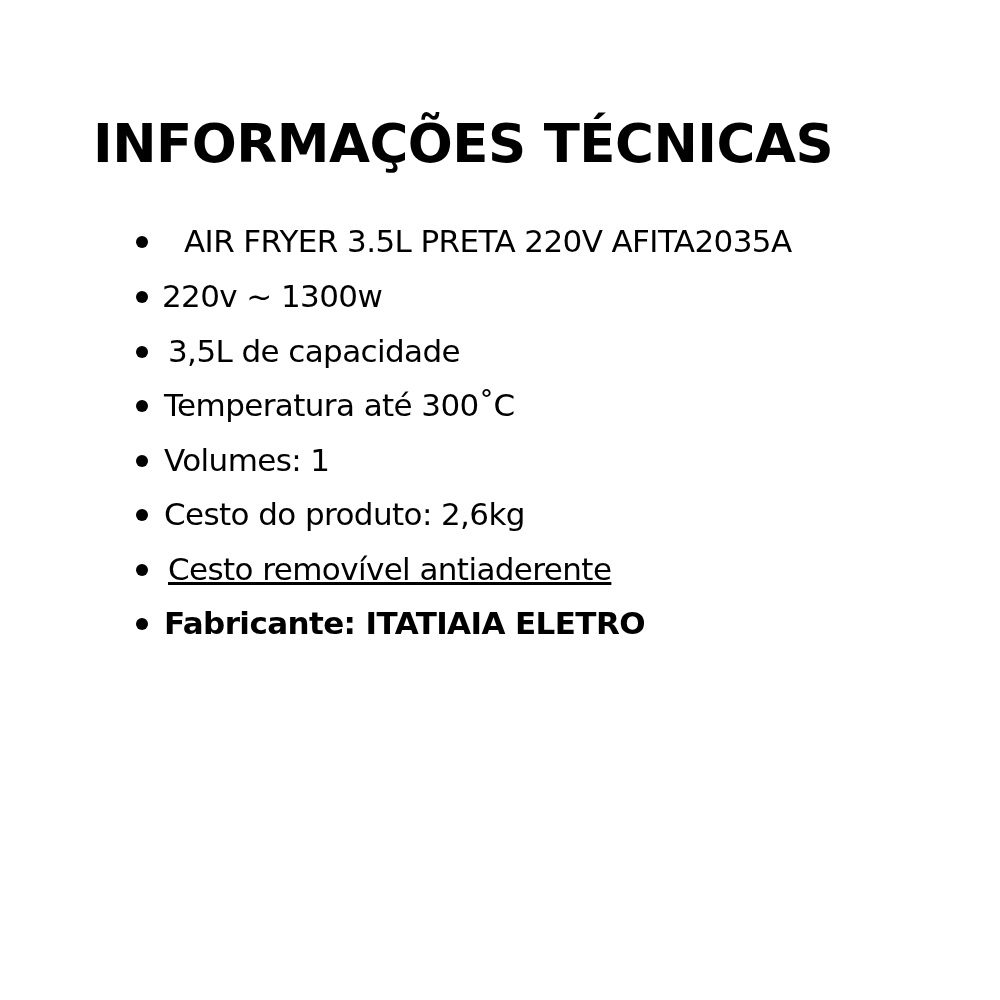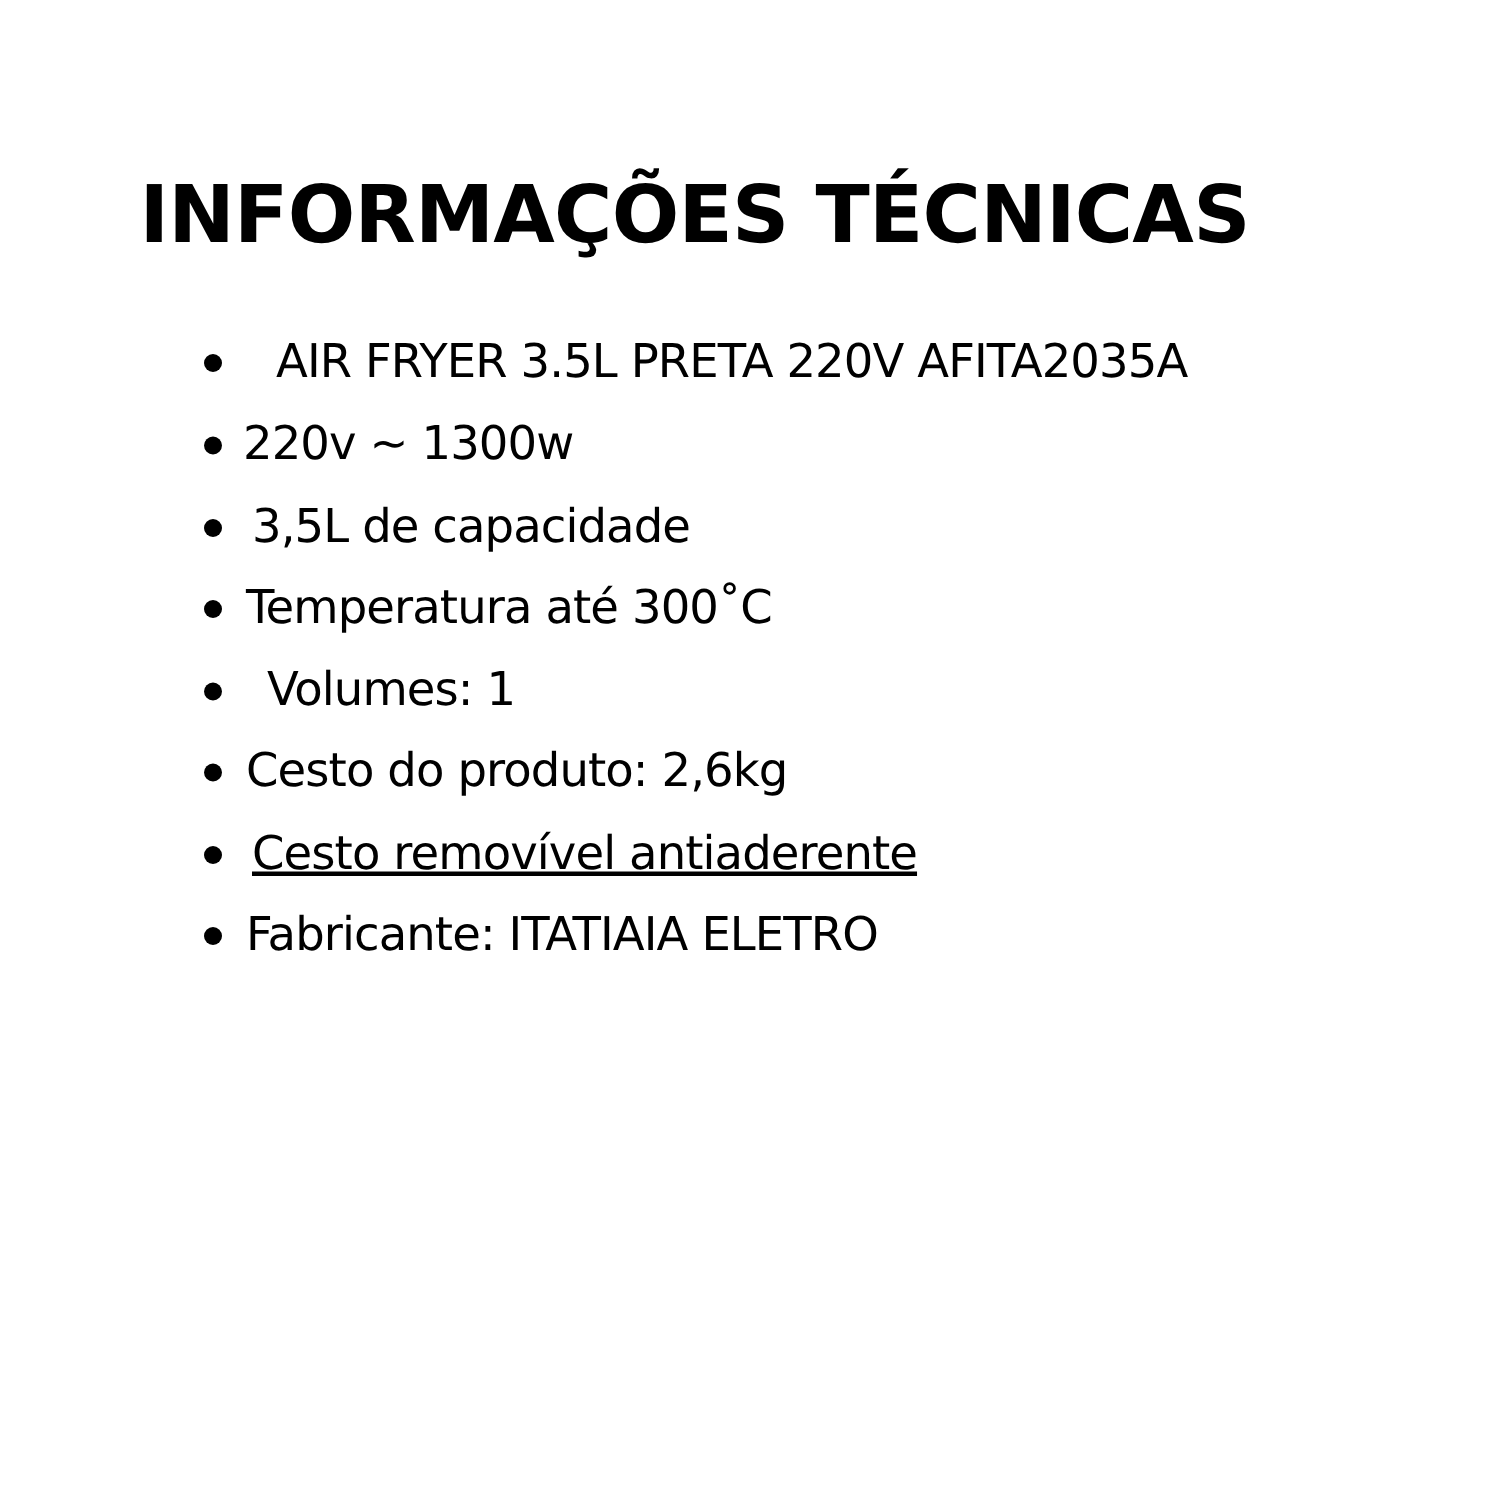--- a/index.html
+++ b/index.html
@@ -40,27 +40,27 @@
   <li class="spec-item" style="top:110px;">
     <span class="bullet" style="top:22px;"></span>
     <span class="text" style="left:168px;">3,5L de capacidade</span>
   </li>
   <li class="spec-item" style="top:164px;">
     <span class="bullet" style="top:22px;"></span>
     <span class="text" style="left:164px;">Temperatura até  300˚C</span>
   </li>
   <li class="spec-item" style="top:219px;">
     <span class="bullet" style="top:22px;"></span>
-    <span class="text" style="left:164px;margin-left:14px;">Volumes: 1</span>
+    <span class="text" style="left:164px;">Volumes: 1</span>
   </li>
   <li class="spec-item" style="top:273px;">
     <span class="bullet" style="top:22px;"></span>
     <span class="text" style="left:164px;">Cesto do produto: 2,6kg</span>
   </li>
   <li class="spec-item" style="top:328px;">
     <span class="bullet" style="top:22px;"></span>
     <span class="text" style="left:168px;text-decoration:underline;">Cesto removível antiaderente</span>
   </li>
   <li class="spec-item" style="top:382px;">
     <span class="bullet" style="top:22px;"></span>
-    <span class="text" style="left:164px;">Fabricante: ITATIAIA ELETRO</span>
+    <span class="text" style="left:164px;font-weight:bold;">Fabricante: ITATIAIA ELETRO</span>
   </li>
 </ul>
 
 </body></html>

